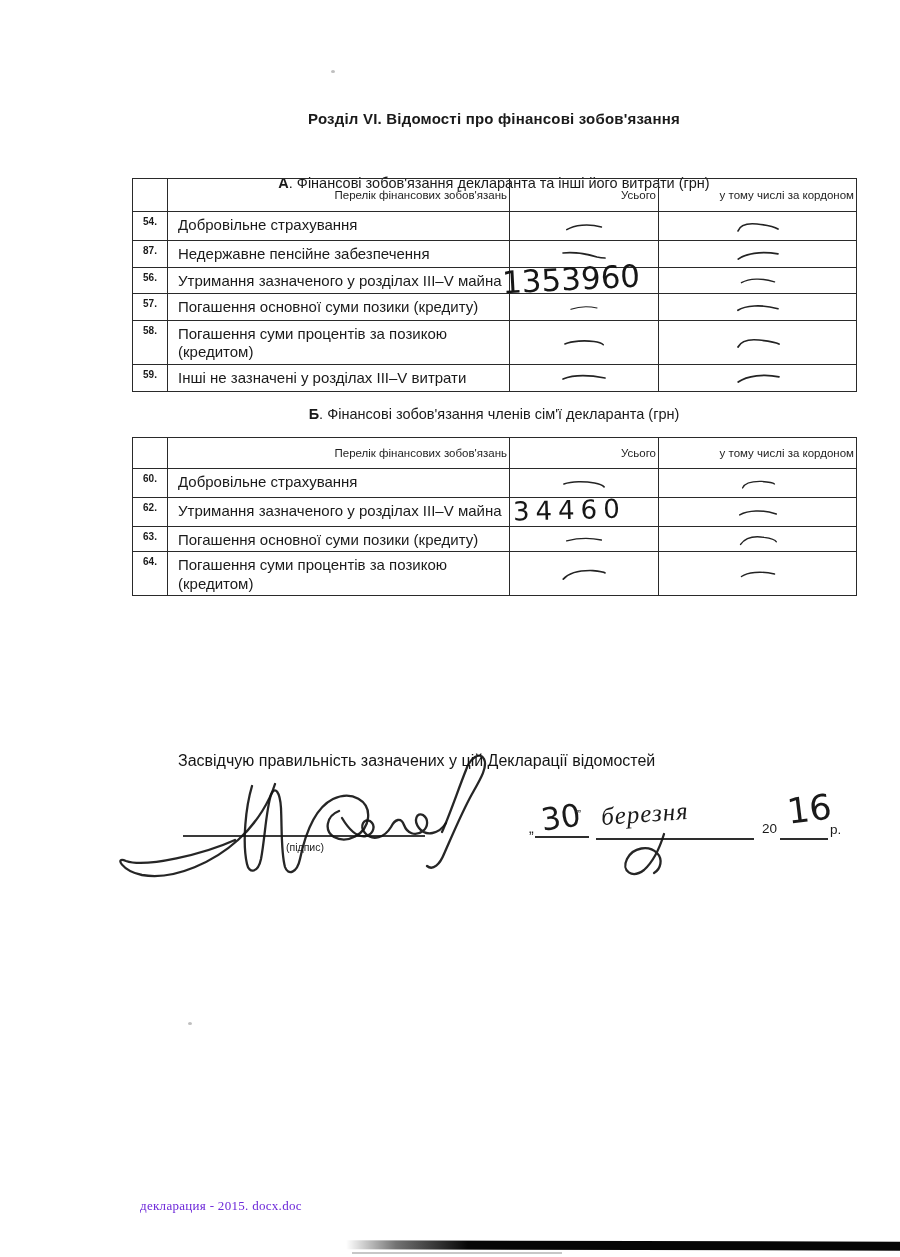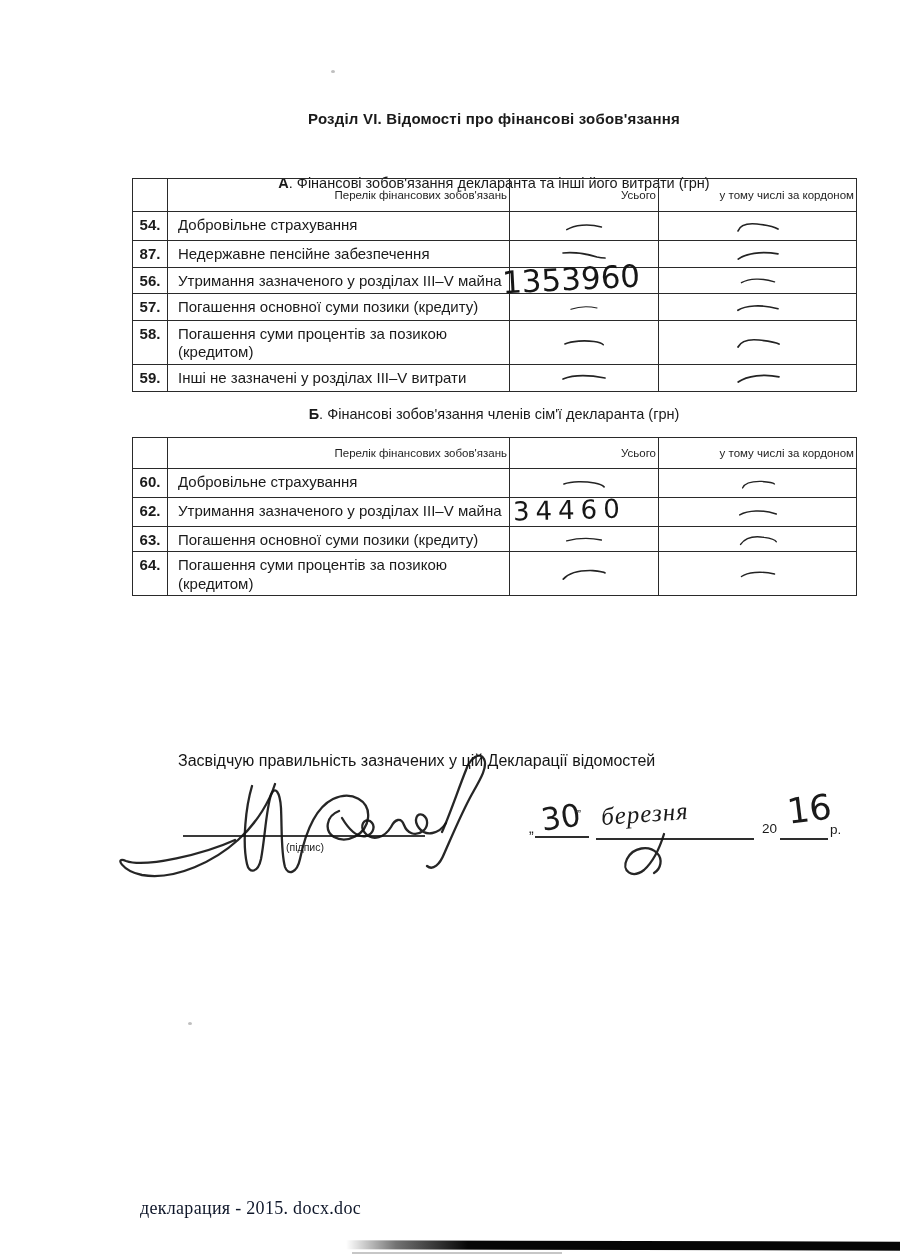--- a/index.html
+++ b/index.html
@@ -14,21 +14,21 @@
   .sec-head  { font-size:14.5px; }
   .sec-head .sec-letter { font-weight:700; }
   #sec-a { top:149px;margin-top:26px; }
   #sec-b { top:406px; }
 
   table.fin { position:absolute; left:132px; width:724px; border-collapse:collapse; table-layout:fixed; }
   #table-a { top:178px; }
   #table-b { top:437px; }
   .fin td, .fin th { border:1.7px solid #2a2a2a; overflow:visible; }
   .fin th { font-weight:400; font-size:11.5px; text-align:right; vertical-align:middle; color:#1d1d1d; padding:2px; }
-  td.c-num { font-weight:700; font-size:15px; text-align:center; vertical-align:top; padding-top:4px; }
+  td.c-num { font-weight:700; font-size:10px; text-align:center; vertical-align:top; padding-top:4px; }
   td.c-label { font-size:15px; line-height:1.22; vertical-align:top; padding:4px 0 2px 10px; }
   td.c-val { text-align:center; vertical-align:middle; position:relative; }
 
   .mark { display:inline-block; vertical-align:middle; }
   .mark path { fill:none; stroke:#232323; stroke-width:1.7; stroke-linecap:round; }
   .tl { transform:rotate(-3deg); } .tr { transform:rotate(2deg); }
 
   .hw { position:absolute; font-family:"DejaVu Sans", sans-serif; color:#161616; white-space:nowrap; z-index:3; }
   #hw-56 { left:-8px; top:-7px; font-size:31px; transform:rotate(-3deg); }
   #hw-62 { left:3px;  top:-3px; font-size:26px; letter-spacing:6px; transform:rotate(-1.5deg); }
@@ -45,21 +45,21 @@
   .u-line { position:absolute; border-top:2px solid #2e2e2e; }
   #u-day   { left:535px; top:836px; width:54px; }
   #u-month { left:596px; top:838px; width:158px; }
   #u-year  { left:780px; top:838px; width:48px; }
   #hw-day   { left:541px; top:799px; font-size:31px; transform:rotate(-8deg); }
   #hw-month { left:601px; top:800px; font-size:25px; font-family:"Liberation Serif", serif; font-style:italic; transform:rotate(-4deg); letter-spacing:1px; }
   #hw-year  { left:787px; top:789px; font-size:35px; transform:rotate(-7deg); }
   .yr-pre { left:762px; top:821px; font-size:13.5px; }
   .yr-suf { left:830px; top:822px; font-size:13.5px; }
 
-  .footer-name { position:absolute; left:140px; top:1198px; font-family:"Liberation Serif", serif; font-size:18px; letter-spacing:.3px; color:#0f172a; }
+  .footer-name { position:absolute; left:140px; top:1198px; font-family:"Liberation Serif", serif; font-size:13px; letter-spacing:.3px; color:#6d28d9; }
 
   .scan-bar { position:absolute; left:346px; top:1241px; width:554px; height:9px;
     background:linear-gradient(to right, rgba(0,0,0,0), rgba(0,0,0,.55) 9%, #060606 22%);
     transform:rotate(.15deg); }
   .scan-smear { position:absolute; left:352px; top:1252px; width:210px; height:2px; background:rgba(0,0,0,.22); }
   .speck { position:absolute; width:4px; height:3px; border-radius:50%; background:#8a8a8a; opacity:.55; }
   #speck-1 { left:331px; top:70px; }
   #speck-2 { left:188px; top:1022px; }
 </style>
 </head>

